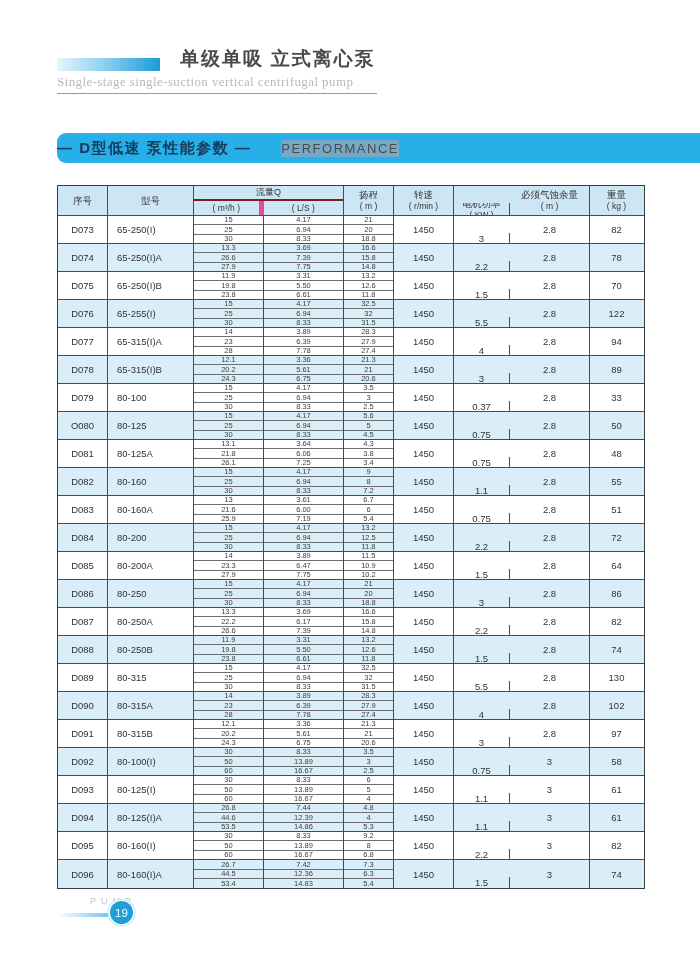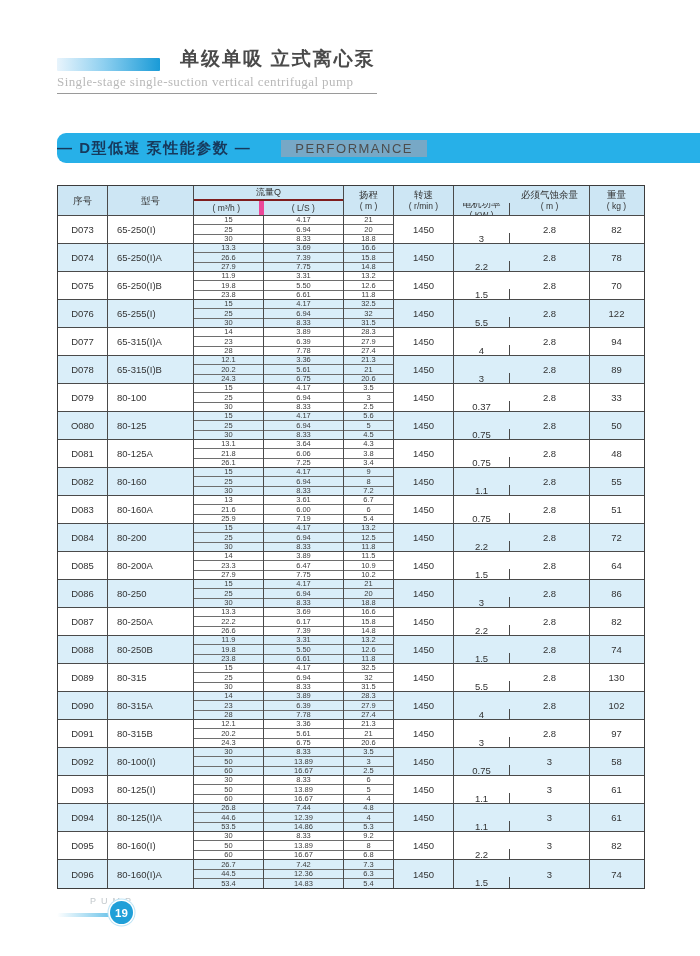--- a/index.html
+++ b/index.html
@@ -41,21 +41,21 @@
     background:#27b0e8;
     display:flex; align-items:center; justify-content:flex-start; gap:30px;border-radius:9px;
   }
   .banner-title {
     font-size:15px; font-weight:bold; color:#17395c; letter-spacing:1.5px;
     white-space:nowrap;
   }
   .banner-perf {
     font-size:13px; color:#4c4c4c; letter-spacing:1.5px;
     background:rgba(240,158,148,0.40);
-    padding:1px 14px;
+    padding:1px 0;
     white-space:nowrap;
   }
 
   
   .ptable {
     position:absolute; left:57px; top:185px; width:588px;
     border:1.5px solid #3c3c3c;
     background:#fff;
   }
   .thead {
@@ -120,21 +120,21 @@
     font-size:9px; letter-spacing:5px; color:#c2c8cc;
   }
   .swoosh {
     position:absolute; left:0; top:20px; width:78px; height:4px;
     background:linear-gradient(to right, rgba(190,225,245,0), #2aa9e0);
     border-radius:2px;
   }
   .page-badge {
     position:absolute; left:53px; top:8px; width:23px; height:23px;
     background:#1f9fd8; border-radius:50%;
-    color:#fff; font-size:11.5px; font-weight:bold;
+    color:#fff; font-size:11.5px; font-weight:normal;
     display:flex; align-items:center; justify-content:center;
     box-shadow:0 0 0 1.5px #ffffff, 0 0 0 2.5px #bfe4f5;
   }
 </style>
 </head>
 <body>
 
 <div class="title-accent"></div>
 <div class="title-zh">单级单吸 立式离心泵</div>
 <div class="title-en">Single-stage single-suction vertical centrifugal pump</div>

